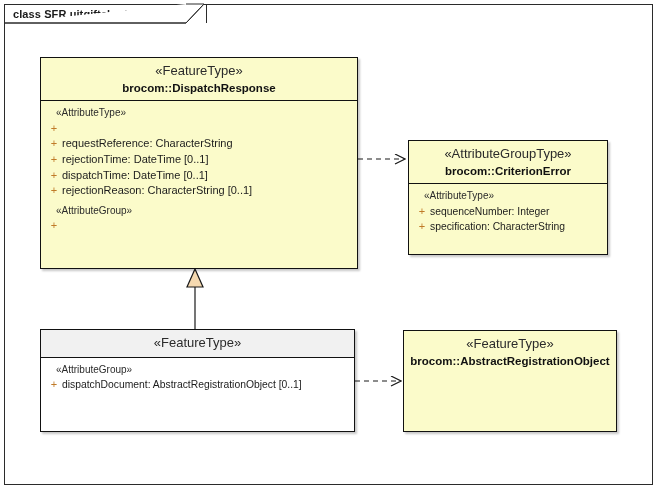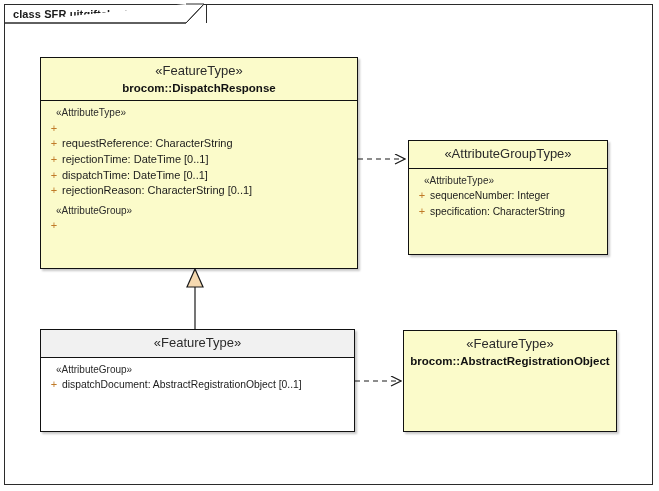--- a/index.html
+++ b/index.html
@@ -209,20 +209,21 @@
 
       <div class="attr-row">
         <span class="attr-vis">+</span>
       </div>
     </div>
   </div>
 
   <div class="node yellow" style="left:408px; top:100px; width:200px; height:115px; z-index:2;margin-top:40px;">
     <div class="node-header">
       <div class="stereotype">«AttributeGroupType»</div>
+      <div class="node-title">brocom::CriterionError</div>
     </div>
     <div class="divider"></div>
     <div class="node-body">
       <div class="group-label">«AttributeType»</div>
       <div class="attr-row">
         <span class="attr-vis">+</span>
         <span class="attr-text condensed">sequenceNumber: Integer</span>
       </div>
       <div class="attr-row">
         <span class="attr-vis">+</span>

